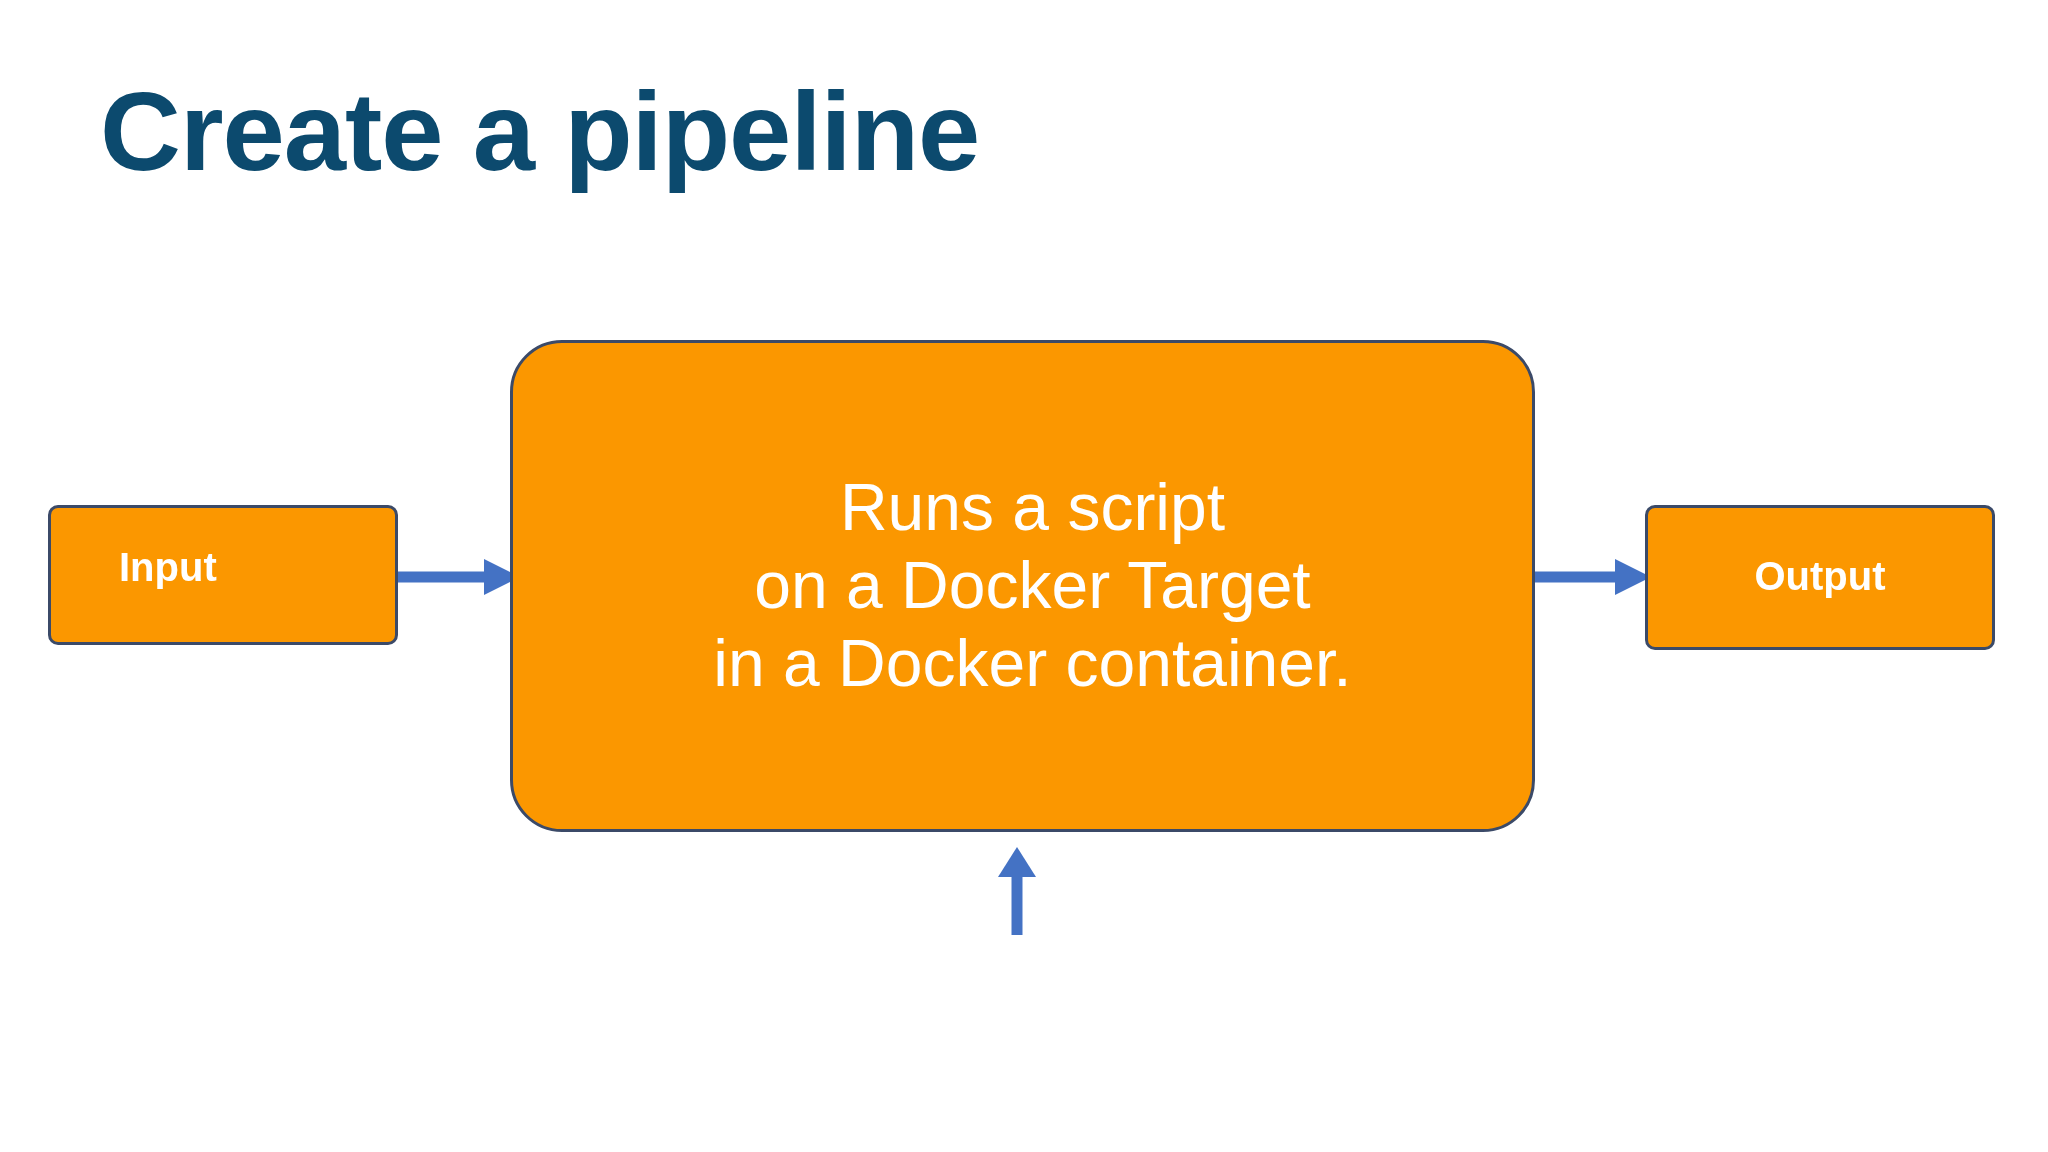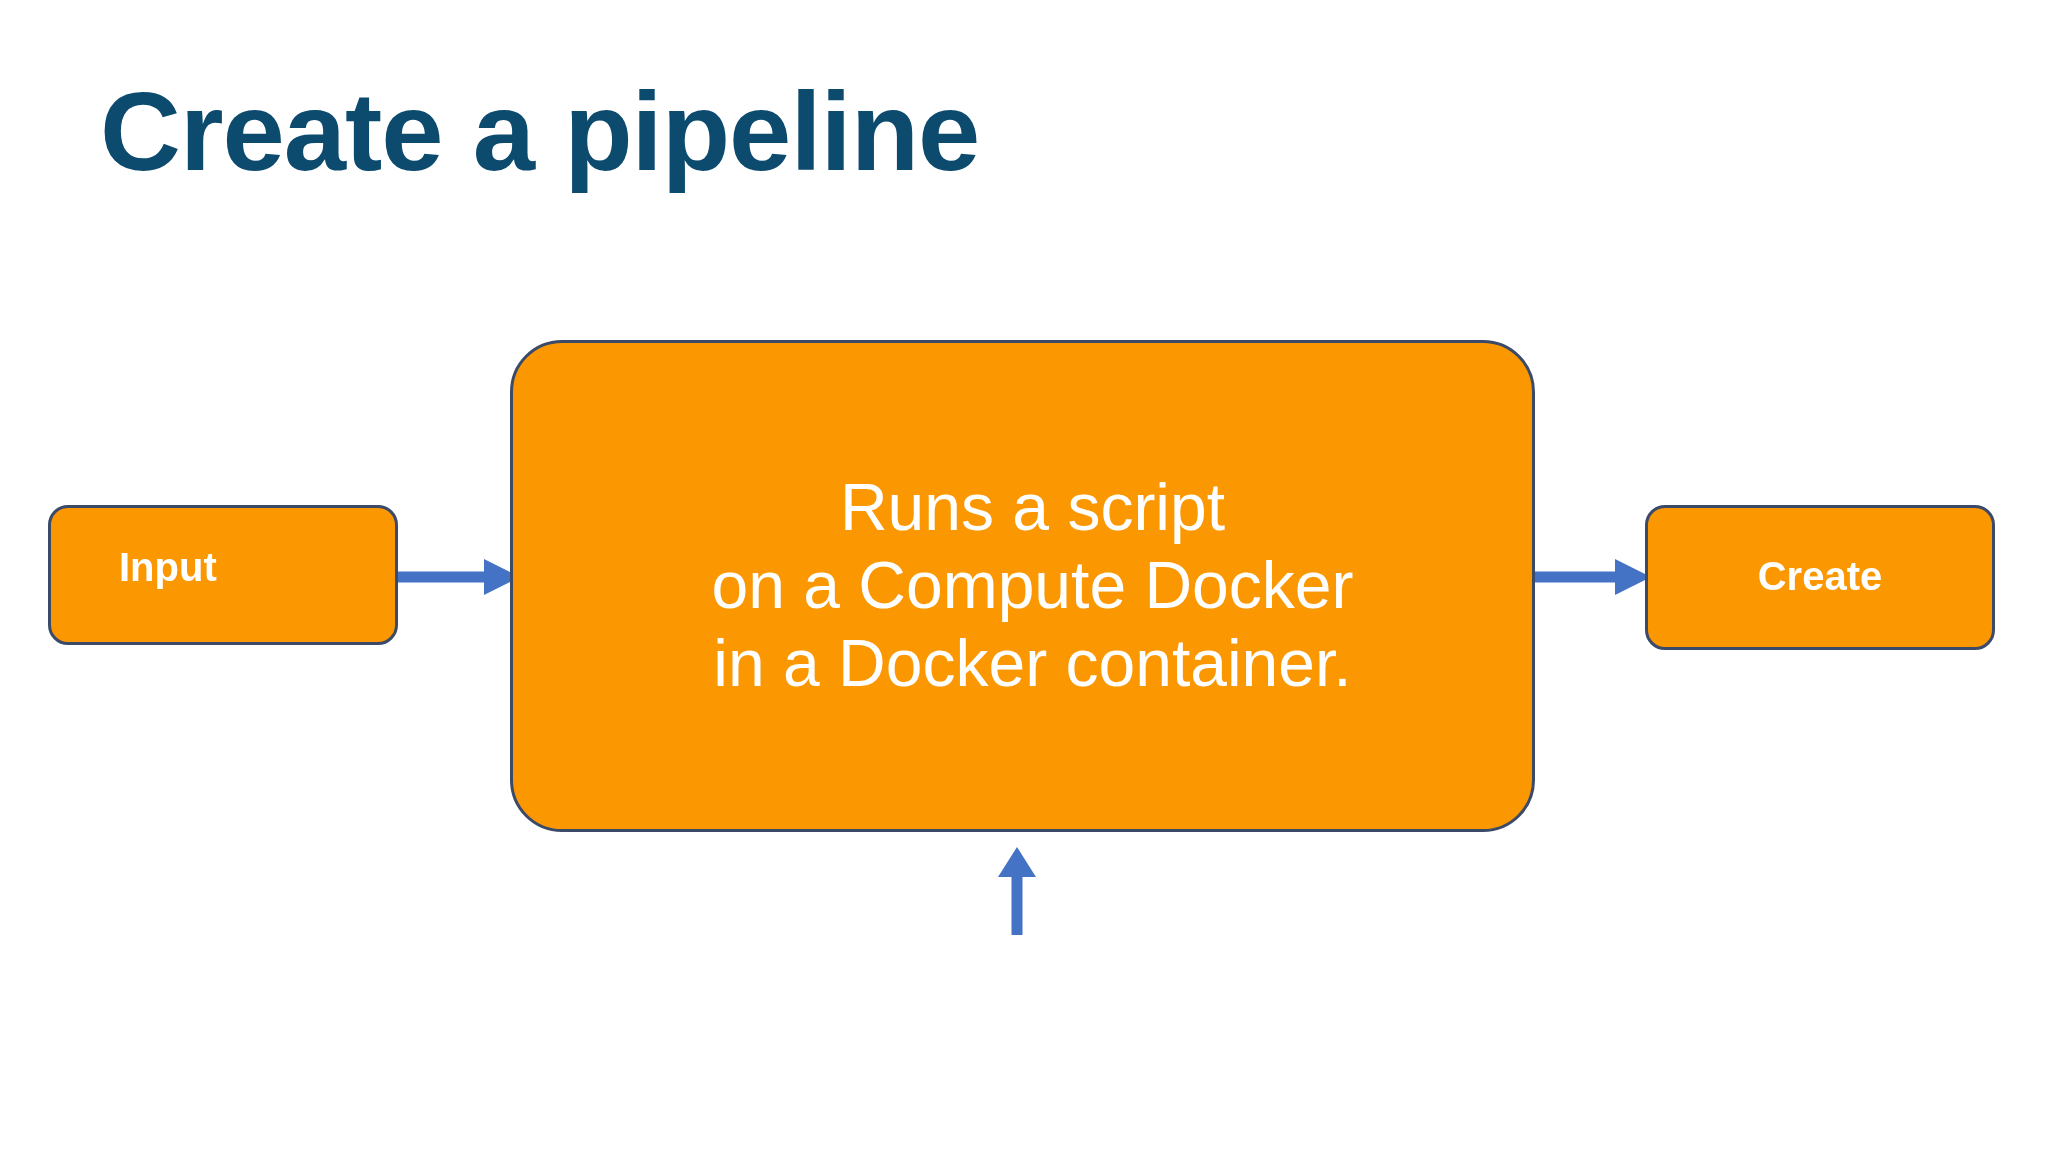--- a/index.html
+++ b/index.html
@@ -38,21 +38,21 @@
   .node {
     position: absolute;
     box-sizing: border-box;
     background: #FB9700;
     border: 3px solid #3B4A68;
     display: flex;
     align-items: center;
     color: #FFFFFF;
   }
   .node-small {
-    border-radius: 20px;
+    border-radius: 10px;
     font-weight: bold;
     font-size: 40px;
     letter-spacing: 0px;
   }
 
   
   #node-input {
     left: 48px;
     top: 505px;
     width: 350px;
@@ -132,32 +132,32 @@
   </div>
 
   <svg id="arrow-input-to-process" class="arrow-svg" width="124" height="64" viewBox="0 0 124 64">
     <line x1="2" y1="32" x2="92" y2="32" stroke="#4472C4" stroke-width="11"></line>
     <polygon points="88,14 124,32 88,50" fill="#4472C4"></polygon>
   </svg>
 
   <div id="node-process" class="node">
     <div class="process-text">
       <span class="tline">Runs a script</span>
-      <span class="tline">on a Compute Docker</span>
+      <span class="tline">on a Docker Target</span>
       <span class="tline">in a Docker container.</span>
     </div>
   </div>
 
   <svg id="arrow-process-to-output" class="arrow-svg" width="118" height="64" viewBox="0 0 118 64">
     <line x1="2" y1="32" x2="86" y2="32" stroke="#4472C4" stroke-width="11"></line>
     <polygon points="82,14 118,32 82,50" fill="#4472C4"></polygon>
   </svg>
 
   <div id="node-output" class="node node-small">
-    <span class="node-label">Create</span>
+    <span class="node-label">Output</span>
   </div>
 
   <svg id="arrow-parameters-to-process" class="arrow-svg" width="64" height="92" viewBox="0 0 64 92">
     <line x1="32" y1="90" x2="32" y2="28" stroke="#4472C4" stroke-width="11"></line>
     <polygon points="13,32 32,2 51,32" fill="#4472C4"></polygon>
   </svg>
 
 
 </div>
 

